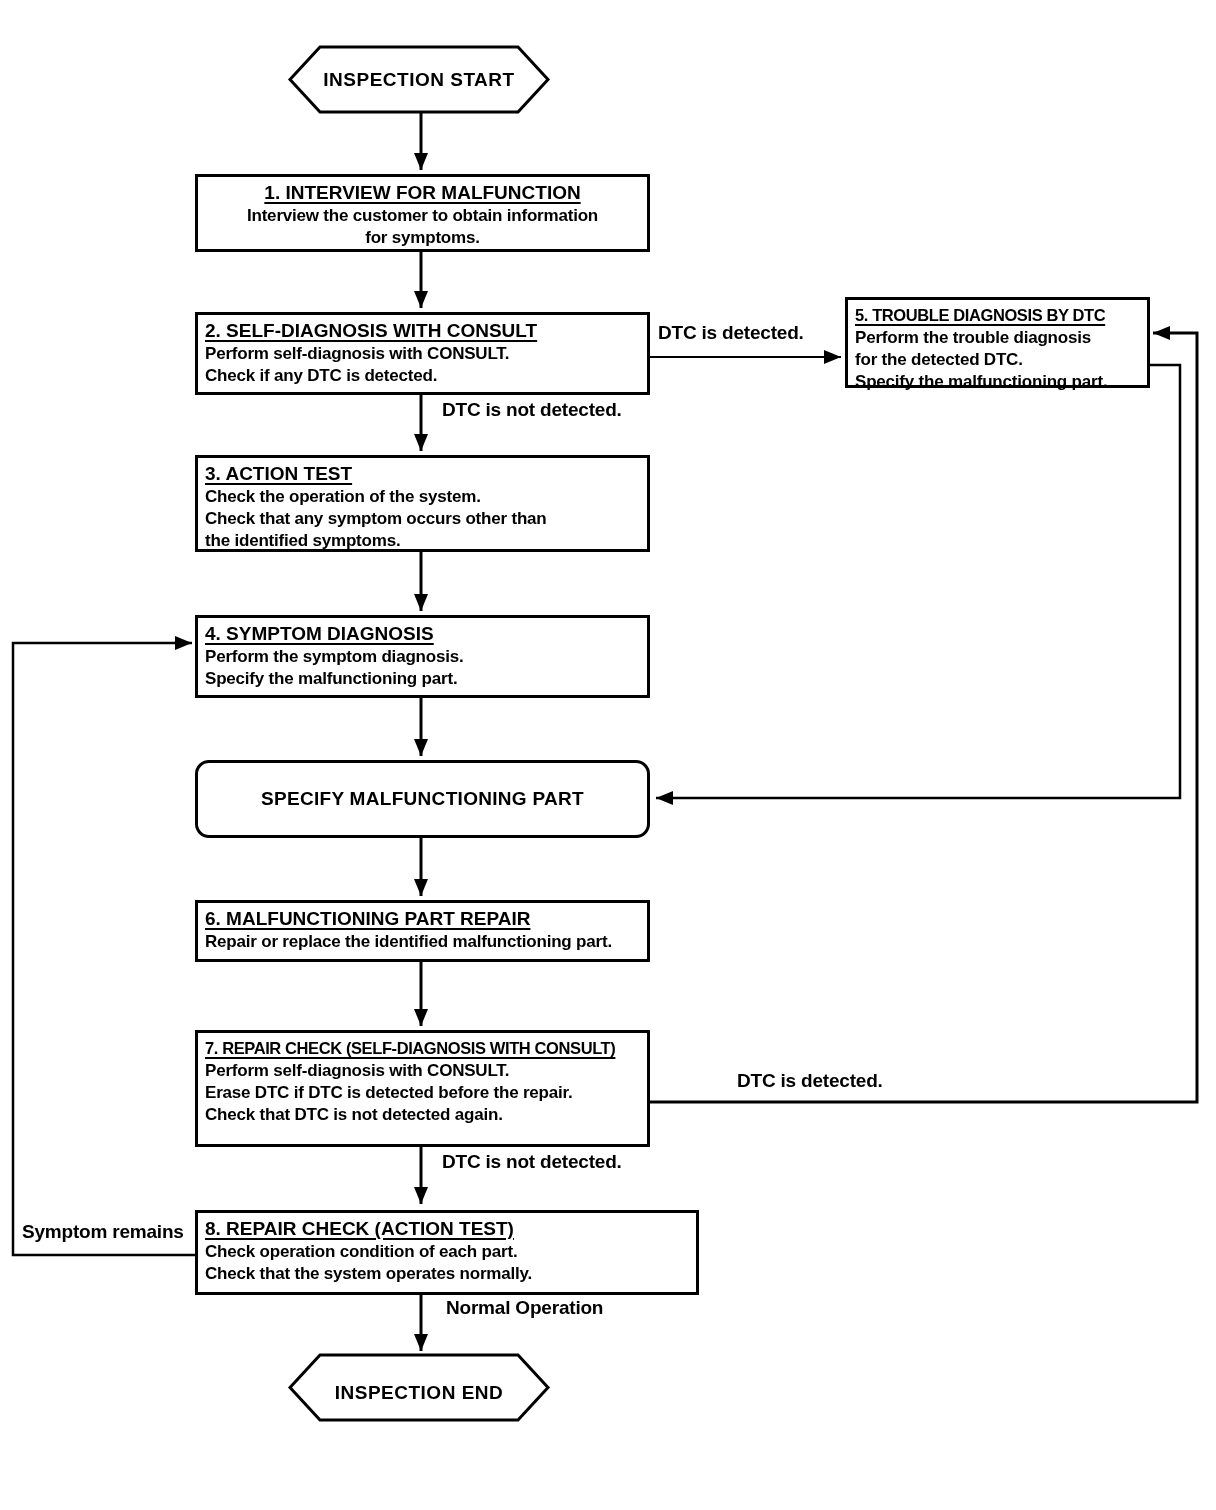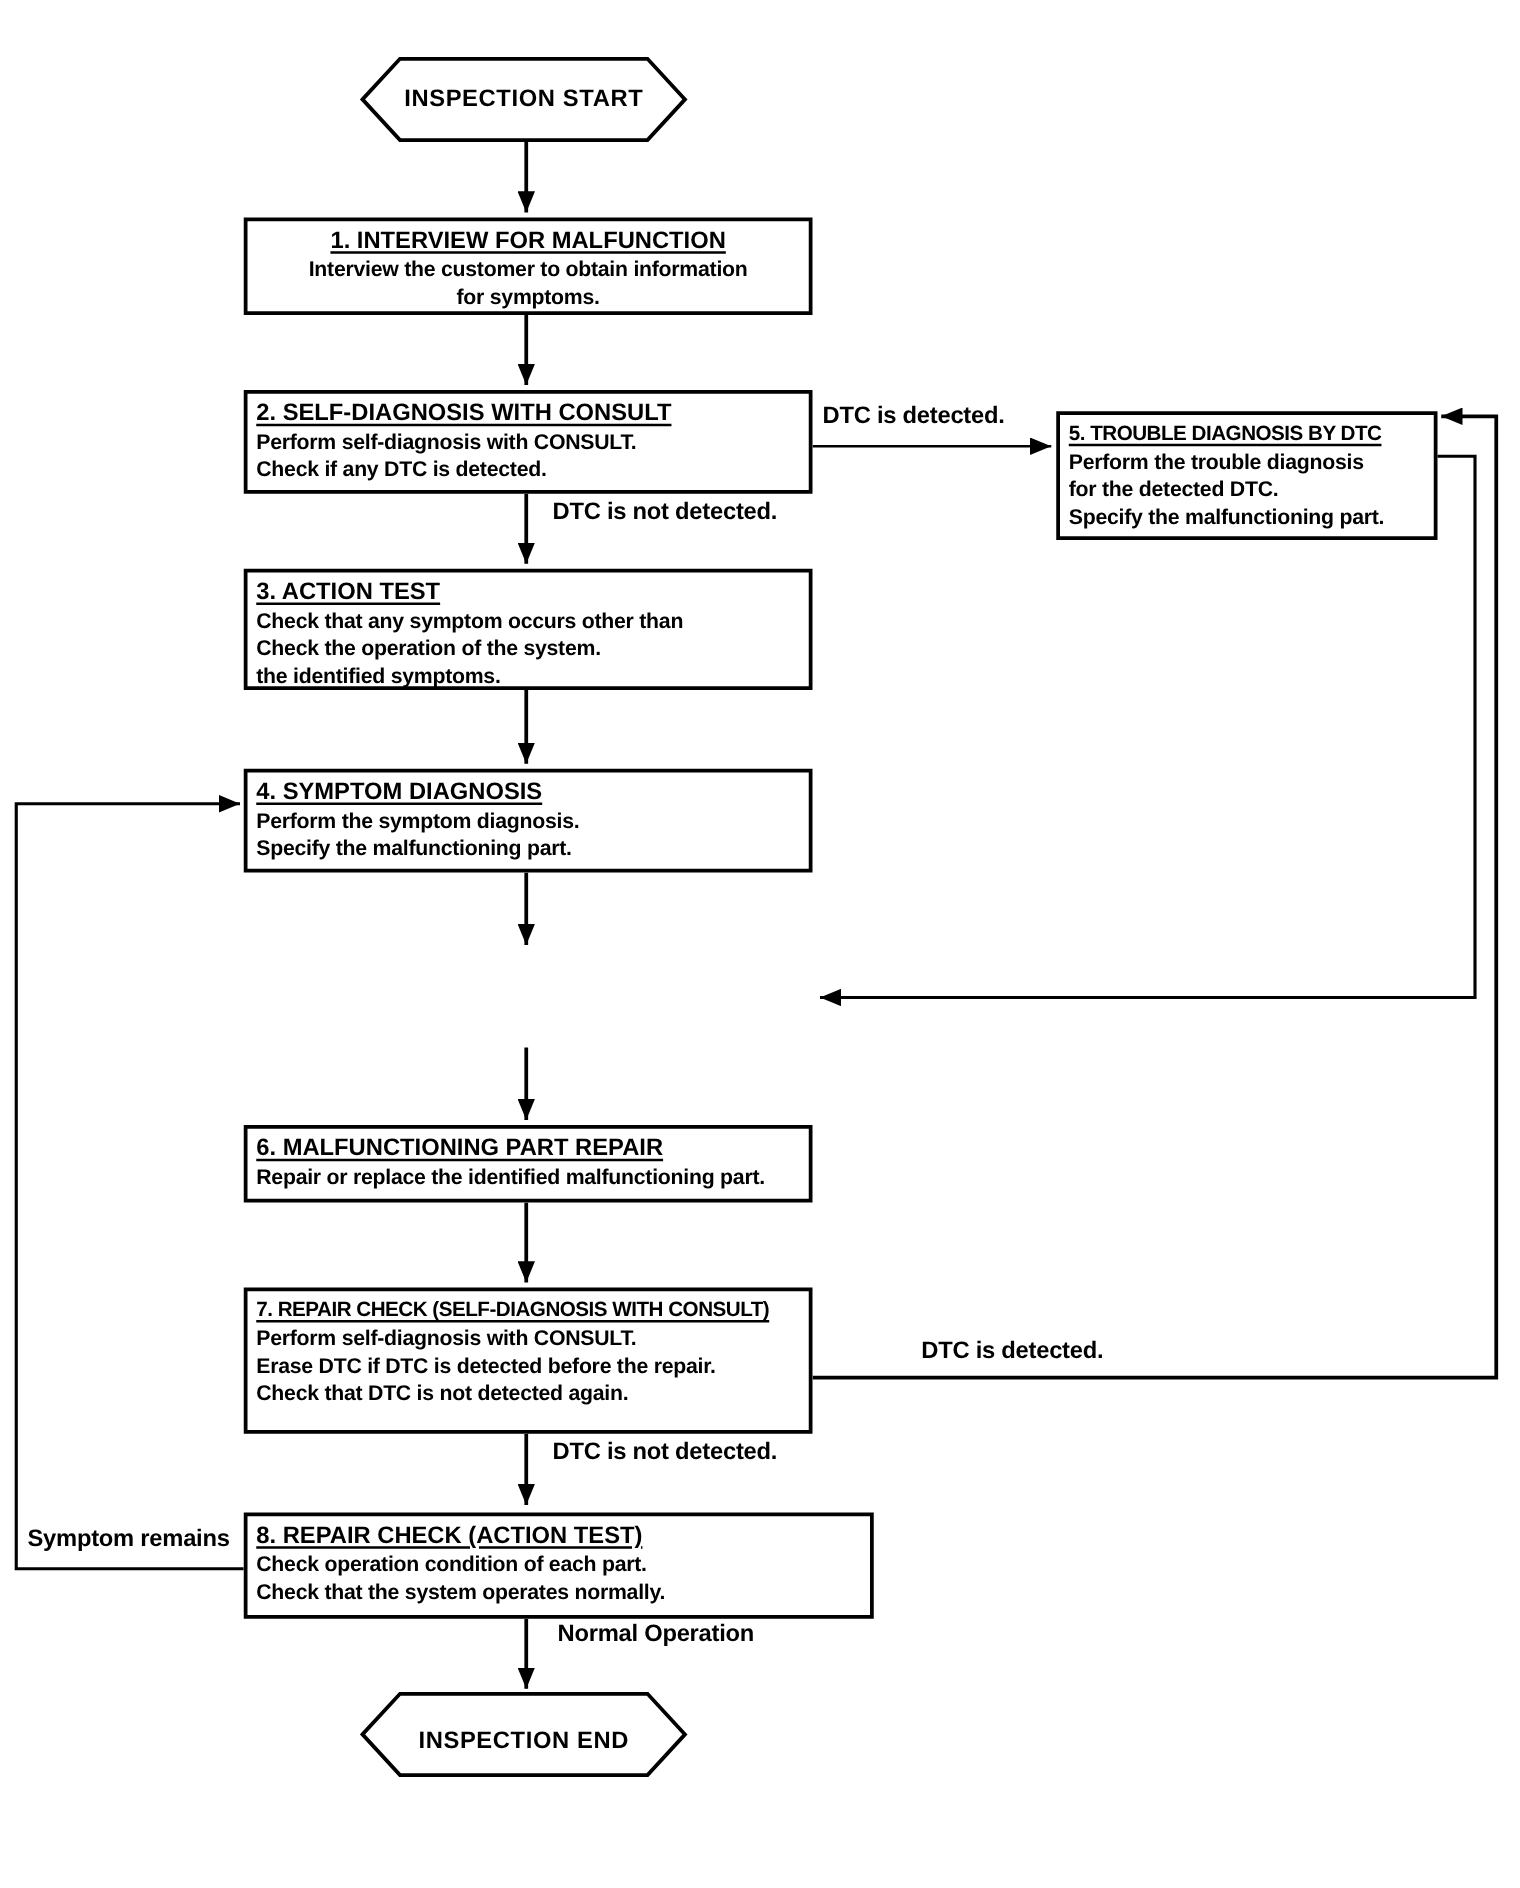--- a/index.html
+++ b/index.html
@@ -79,40 +79,41 @@
     <div class="bline">Interview the customer to obtain information</div>
     <div class="bline">for symptoms.</div>
   </div>
 
   <div class="box" style="left:195px; top:312px; width:455px; height:83px;">
     <div class="title">2. SELF-DIAGNOSIS WITH CONSULT</div>
     <div class="bline">Perform self-diagnosis with CONSULT.</div>
     <div class="bline">Check if any DTC is detected.</div>
   </div>
 
-  <div class="box" style="left:845px; top:297px; width:305px; height:103px;margin-top:32px;">
+  <div class="box" style="left:845px; top:297px; width:305px; height:91px;">
     <div class="title sm">5. TROUBLE DIAGNOSIS BY DTC</div>
     <div class="bline">Perform the trouble diagnosis</div>
     <div class="bline">for the detected DTC.</div>
     <div class="bline">Specify the malfunctioning part.</div>
   </div>
 
   <div class="box" style="left:195px; top:455px; width:455px; height:97px;">
     <div class="title">3. ACTION TEST</div>
+    <div class="bline">Check the operation of the system.</div>
     <div class="bline">Check that any symptom occurs other than</div>
-    <div class="bline">Check the operation of the system.</div>
     <div class="bline">the identified symptoms.</div>
   </div>
 
   <div class="box" style="left:195px; top:615px; width:455px; height:83px;">
     <div class="title">4. SYMPTOM DIAGNOSIS</div>
     <div class="bline">Perform the symptom diagnosis.</div>
     <div class="bline">Specify the malfunctioning part.</div>
   </div>
 
+  <div class="specify" style="left:195px; top:760px; width:455px; height:78px;">SPECIFY MALFUNCTIONING PART</div>
 
   <div class="box" style="left:195px; top:900px; width:455px; height:62px;">
     <div class="title">6. MALFUNCTIONING PART REPAIR</div>
     <div class="bline">Repair or replace the identified malfunctioning part.</div>
   </div>
 
   <div class="box" style="left:195px; top:1030px; width:455px; height:117px;">
     <div class="title sm">7. REPAIR CHECK (SELF-DIAGNOSIS WITH CONSULT)</div>
     <div class="bline">Perform self-diagnosis with CONSULT.</div>
     <div class="bline">Erase DTC if DTC is detected before the repair.</div>

